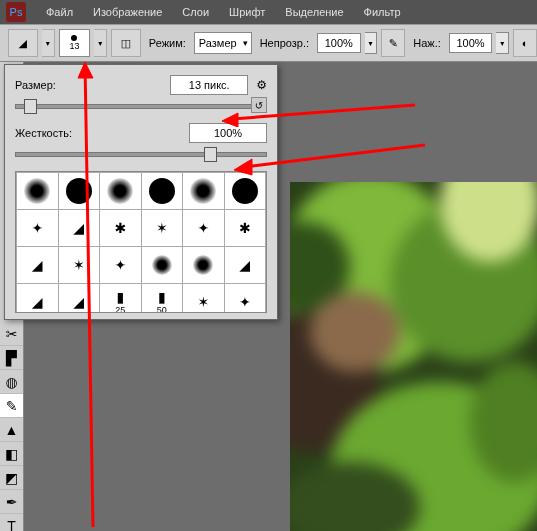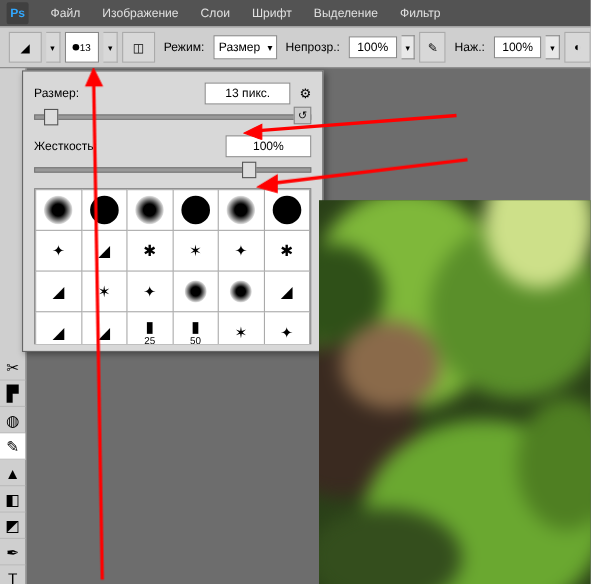--- a/index.html
+++ b/index.html
@@ -1,32 +1,32 @@
 <!DOCTYPE html>
 <html><head>
 <meta charset="utf-8">
 <style>
 html,body{margin:0;padding:0;font-family:Tahoma,Arial,sans-serif;font-size:11px;background:#b8b8b8;overflow:hidden;width:537px;height:531px}
 .menubar{background:#535353;height:24px;display:flex;align-items:center;padding-left:6px;color:#e0e0e0}
-.ps-logo{width:20px;height:20px;background:#404040;color:#31a8ff;font-weight:bold;font-size:11px;display:flex;align-items:center;justify-content:center;border-radius:2px;margin-right:10px}
+.ps-logo{width:20px;height:20px;background:#7f1d1d;color:#31a8ff;font-weight:normal;font-size:11px;display:flex;align-items:center;justify-content:center;border-radius:2px;margin-right:10px}
 .menu-item{padding:0 10px;cursor:default}
 .optbar{background:#cfcfcf;height:36px;border-top:1px solid #999;border-bottom:1px solid #888;display:flex;align-items:center;padding-left:8px;gap:4px}
 .opt-btn{width:28px;height:26px;border:1px solid #aaa;background:#d8d8d8;display:flex;align-items:center;justify-content:center;position:relative}
-.brush-chip{width:30px;height:26px;border:1px solid #888;background:#fff;display:flex;flex-direction:row;align-items:center;justify-content:center;font-size:9px}
+.brush-chip{width:30px;height:26px;border:1px solid #888;background:#fff;display:flex;flex-direction:column;align-items:center;justify-content:center;font-size:9px}
 .brush-chip .dot{width:6px;height:6px;border-radius:50%;background:#000}
 .dd-arrow{width:12px;height:26px;border:1px solid #aaa;border-left:none;background:#d8d8d8;display:flex;align-items:center;justify-content:center;font-size:8px}
 .opt-label{margin:0 4px}
 .opt-select{height:20px;border:1px solid #888;background:#fff;padding:0 14px 0 4px;position:relative;display:flex;align-items:center}
 .opt-select::after{content:"▾";position:absolute;right:3px;font-size:9px}
 .opt-input{width:42px;height:18px;border:1px solid #888;background:#fff;text-align:center;display:flex;align-items:center;justify-content:center}
 .mini-dd{width:12px;height:20px;border:1px solid #888;border-left:none;background:#e8e8e8;display:flex;align-items:center;justify-content:center;font-size:8px}
 .workspace{position:relative;height:471px;background:#6d6d6d}
 .toolbox{position:absolute;left:0;top:0;width:23px;background:#cfcfcf;border-right:1px solid #888;padding-top:260px}
 .tool{width:23px;height:23px;display:flex;align-items:center;justify-content:center;border-bottom:1px solid #bbb;font-size:14px;cursor:default}
-.brush-panel{position:absolute;left:20px;top:2px;width:252px;background:#d8d8d8;border:1px solid #666;box-shadow:2px 2px 6px rgba(0,0,0,.4);padding:10px 10px 6px}
+.brush-panel{position:absolute;left:4px;top:2px;width:252px;background:#d8d8d8;border:1px solid #666;box-shadow:2px 2px 6px rgba(0,0,0,.4);padding:10px 10px 6px}
 .row{display:flex;align-items:center;margin-bottom:4px}
 .row .lbl{width:70px}
 .row .val{width:76px;height:18px;border:1px solid #888;background:#fff;text-align:left;display:flex;align-items:center;justify-content:center;margin-left:auto}
 .gear{margin-left:8px;font-size:12px}
 .restore-btn{width:14px;height:14px;border:1px solid #888;background:#ccc;font-size:10px;display:flex;align-items:center;justify-content:center;margin-left:auto}
 .slider{position:relative;height:14px;margin:2px 0 10px}
 .track{position:absolute;left:0;right:0;top:5px;height:3px;background:#999;border:1px solid #777}
 .thumb{position:absolute;top:0;width:11px;height:13px;background:#ddd;border:1px solid #555}
 .presets{background:#fff;border:1px solid #888;height:140px;overflow:auto}
 .presets table{border-collapse:collapse;width:100%}

